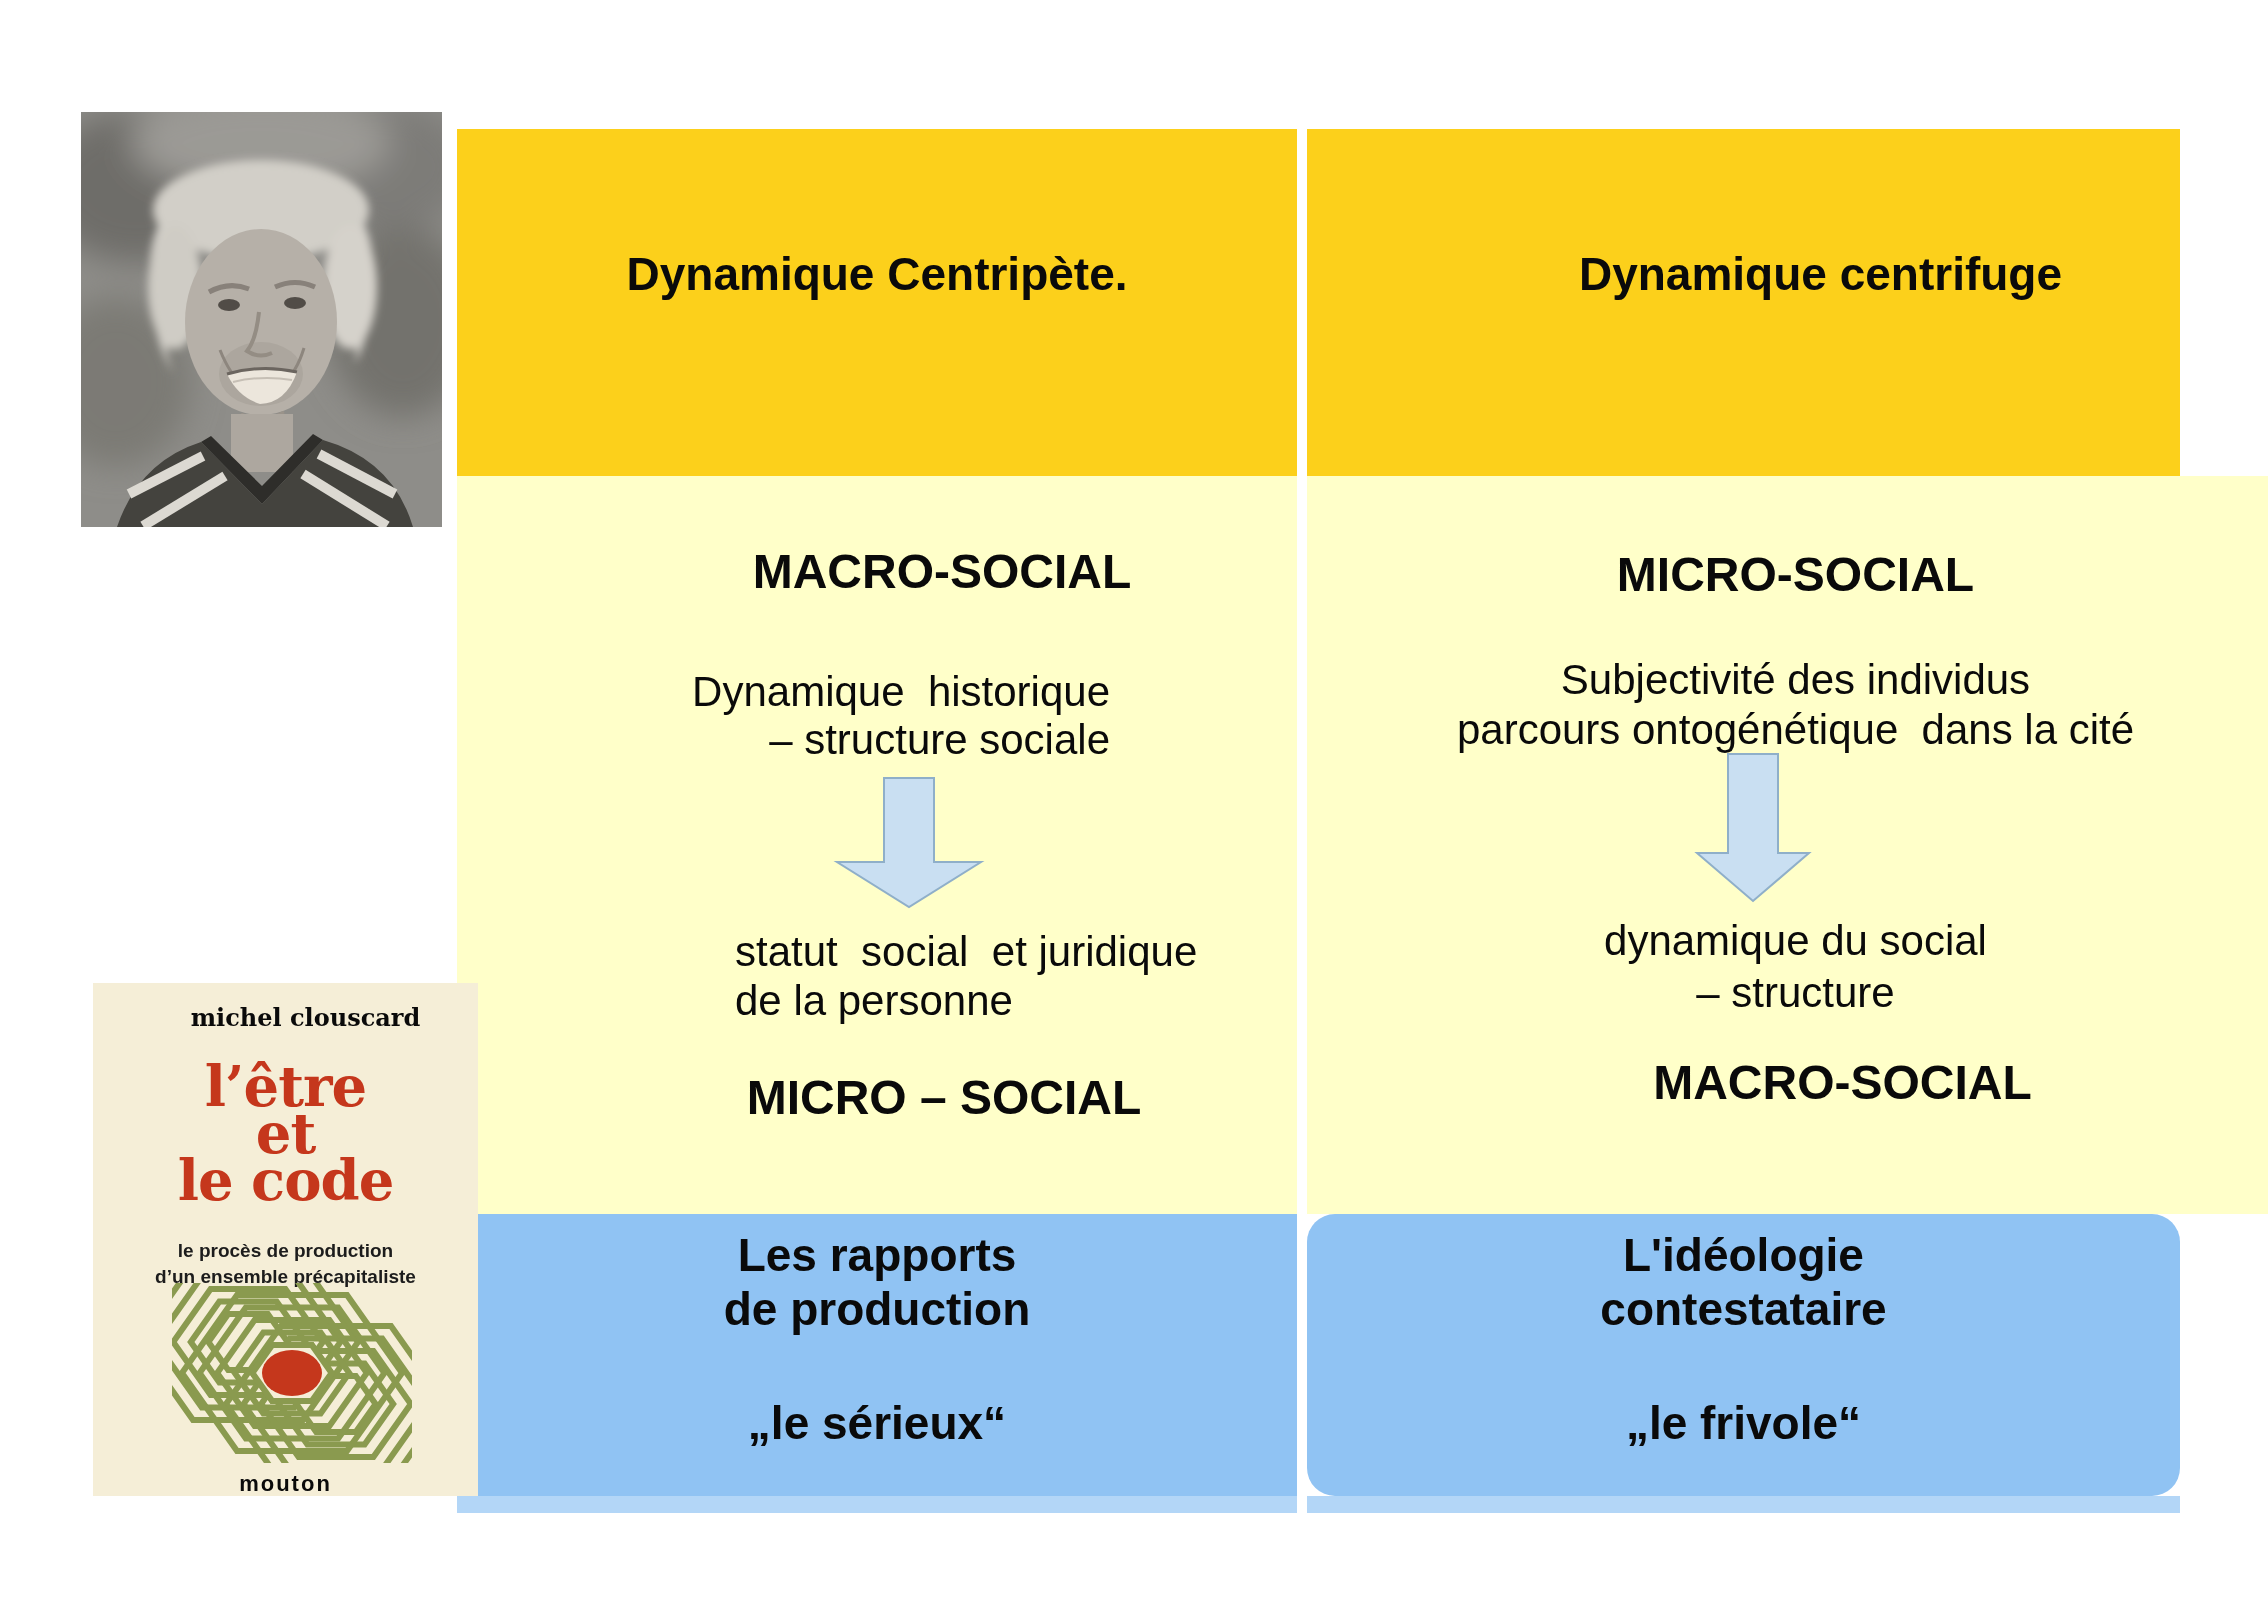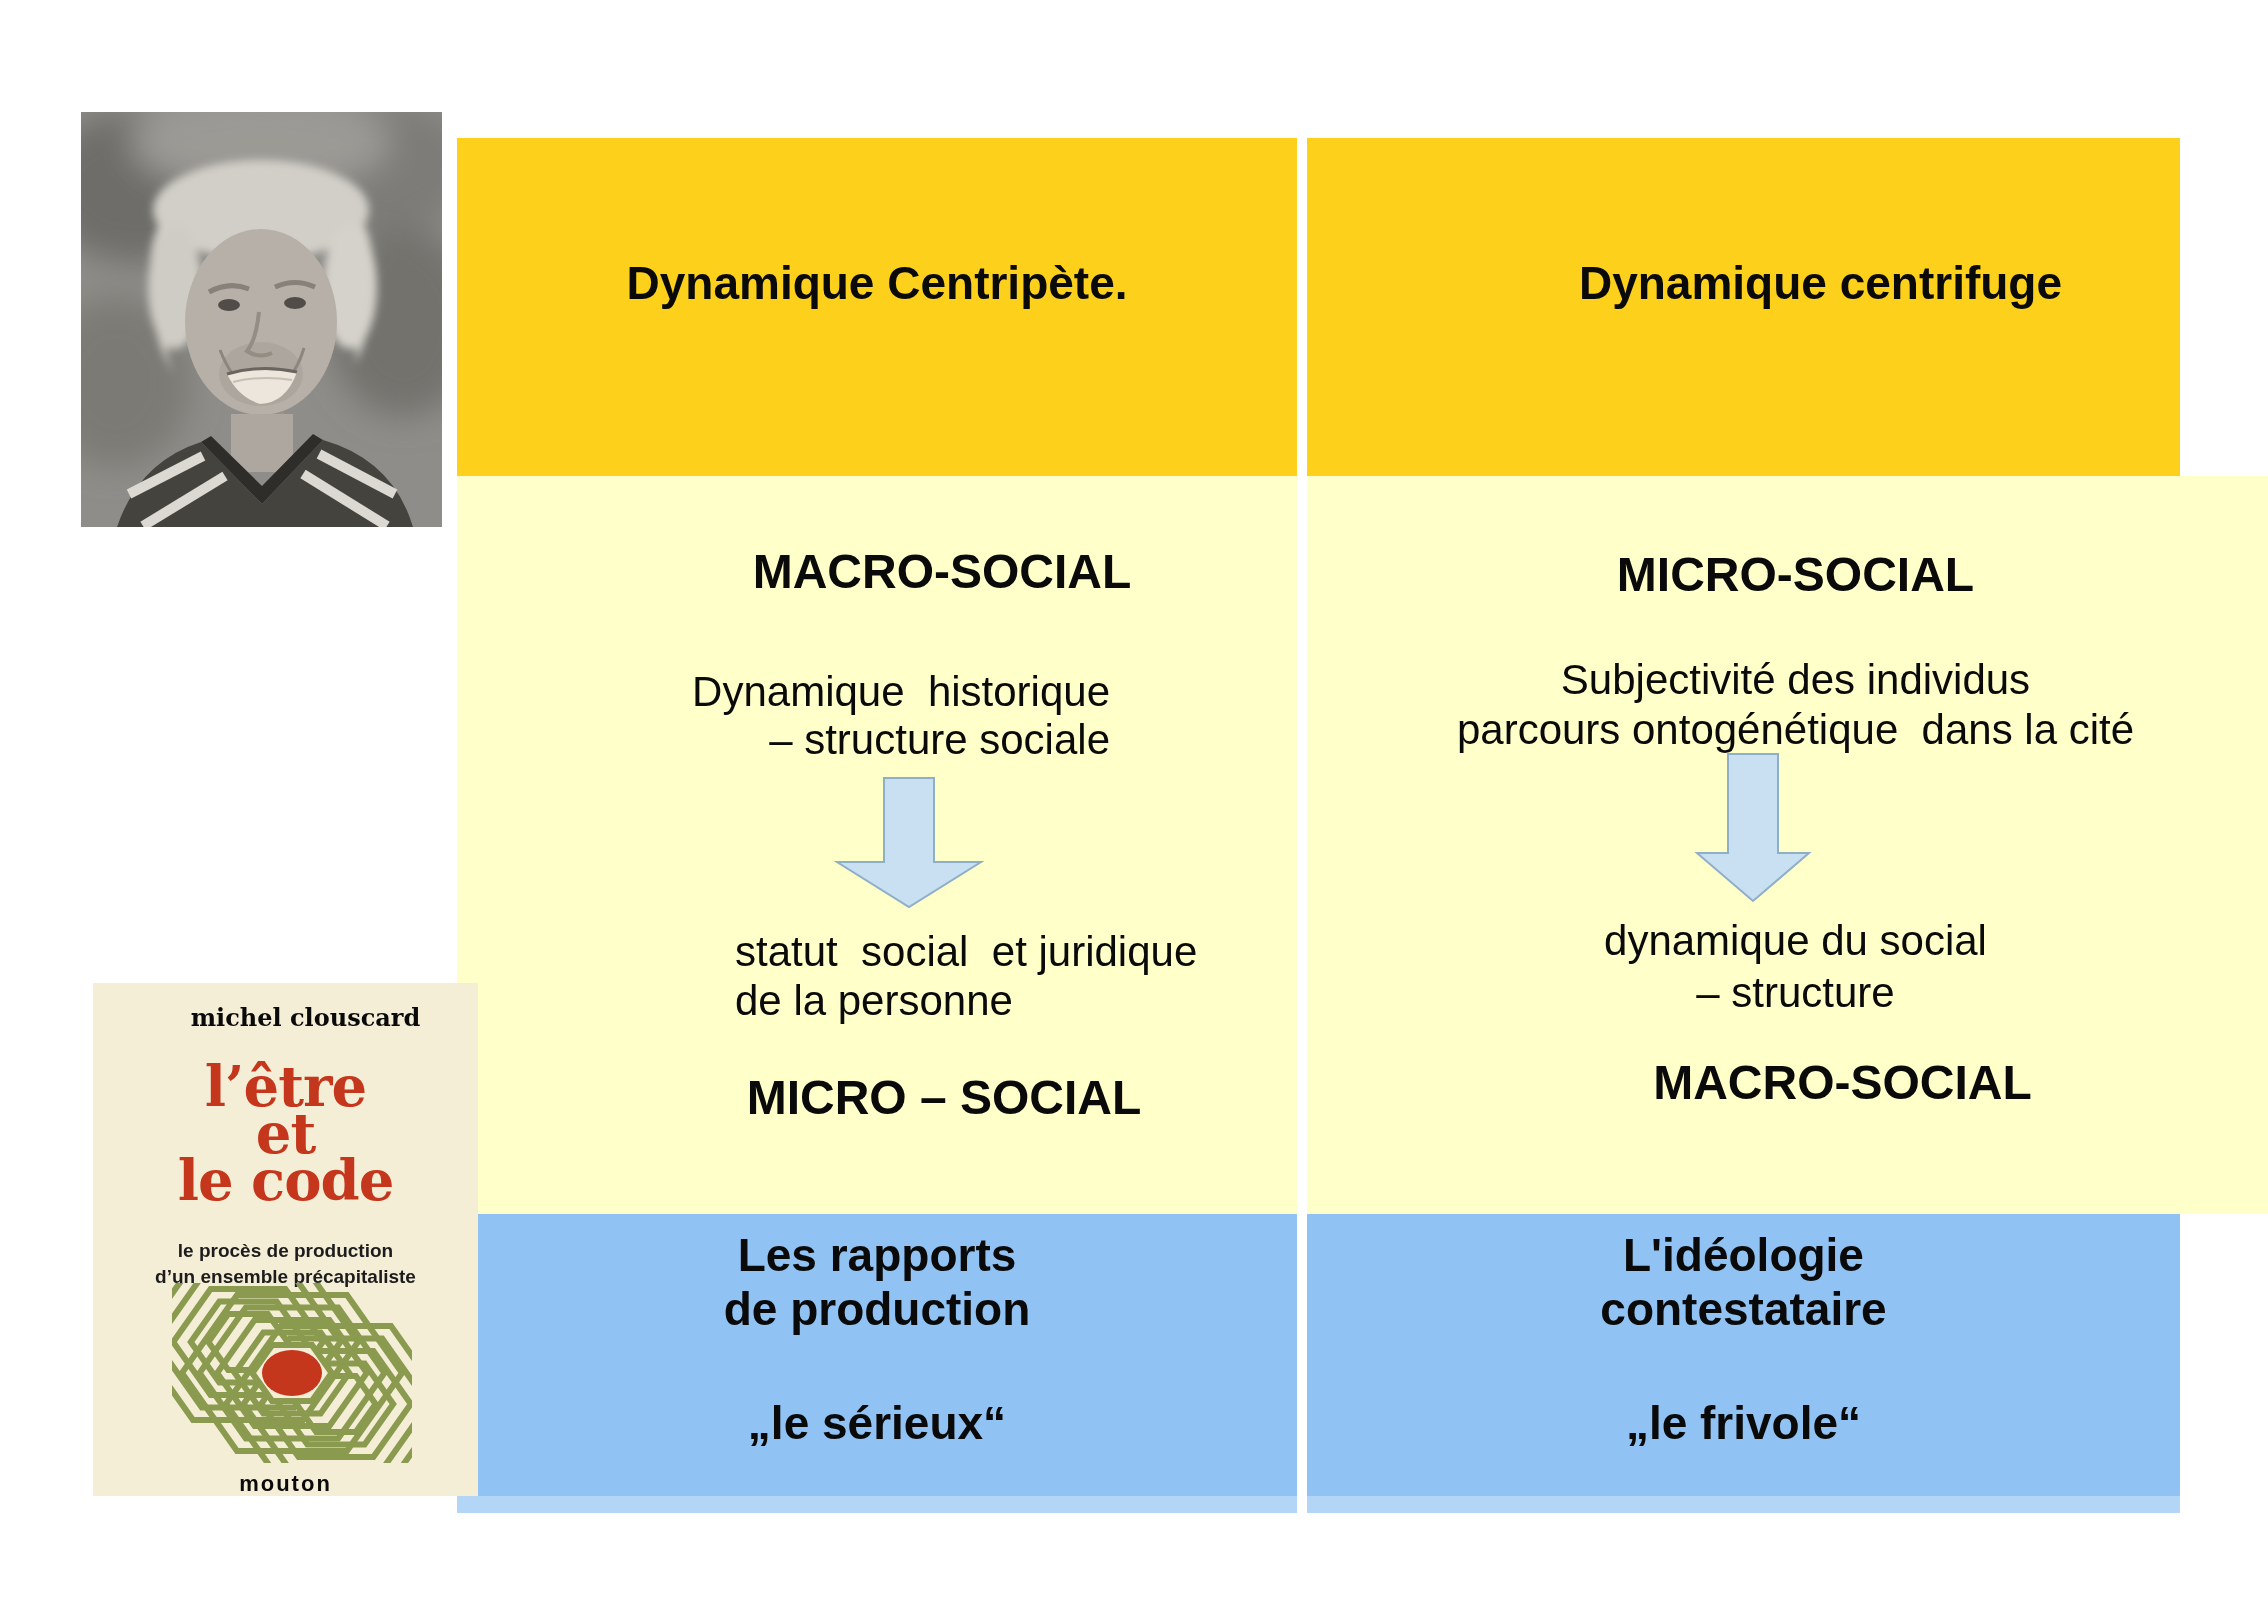--- a/index.html
+++ b/index.html
@@ -10,21 +10,21 @@
     --text_black:#0A0A0A; --divider_white:#FFFFFF; --page_bg:#FFFFFF;
   }
   html,body{margin:0;padding:0;background:#e8e8e8;}
   .canvas{position:relative;width:2268px;height:1604px;background:var(--page_bg);
     font-family:"Liberation Sans",sans-serif;color:var(--text_black);overflow:hidden;}
   .abs{position:absolute;}
 
   
   .table{position:absolute;left:457px;top:129px;width:1723px;height:1384px;background:var(--divider_white);}
   .cell{position:absolute;overflow:visible;}
-  .c-head{background:var(--header_yellow);margin-top:9px;}
+  .c-head{background:var(--header_yellow);}
   .c-body{background:var(--body_cream);}
   .c-foot{background:var(--footer_blue);}
   .strip{position:absolute;left:0;top:1367px;width:1723px;height:17px;background:var(--footer_blue_light);}
   .divider{position:absolute;left:840px;top:0;width:10px;height:1384px;background:var(--divider_white);}
 
   .tb{position:absolute;left:0;right:0;text-align:center;white-space:pre-wrap;}
   .header-text{font-size:46px;font-weight:bold;line-height:54px;}
   .cap{font-size:48px;font-weight:bold;line-height:60px;}
   .para{font-size:42px;line-height:49px;}
   .foot-text{font-size:46px;font-weight:bold;line-height:54px;}
@@ -149,21 +149,21 @@
       <div class="tb para r-para2">dynamique du social
 – structure</div>
       <div class="tb cap r-sub">MACRO-SOCIAL</div>
     </div>
 
     <div class="cell c-foot" style="left:0;top:1085px;width:840px;height:282px;">
       <div class="tb foot-text l-quote">„le sérieux“</div>
       <div class="tb foot-text l-foot1">Les rapports
 de production</div>
     </div>
-    <div class="cell c-foot" style="left:850px;top:1085px;width:873px;height:282px;">
+    <div class="cell c-foot" style="left:850px;top:1085px;width:873px;height:282px;border-radius:28px;">
       <div class="tb foot-text l-foot1">L'idéologie
 contestataire</div>
       <div class="tb foot-text l-quote">„le frivole“</div>
     </div>
 
     <div class="strip"></div>
     <div class="divider"></div>
   </div>
 
   <div class="book">

